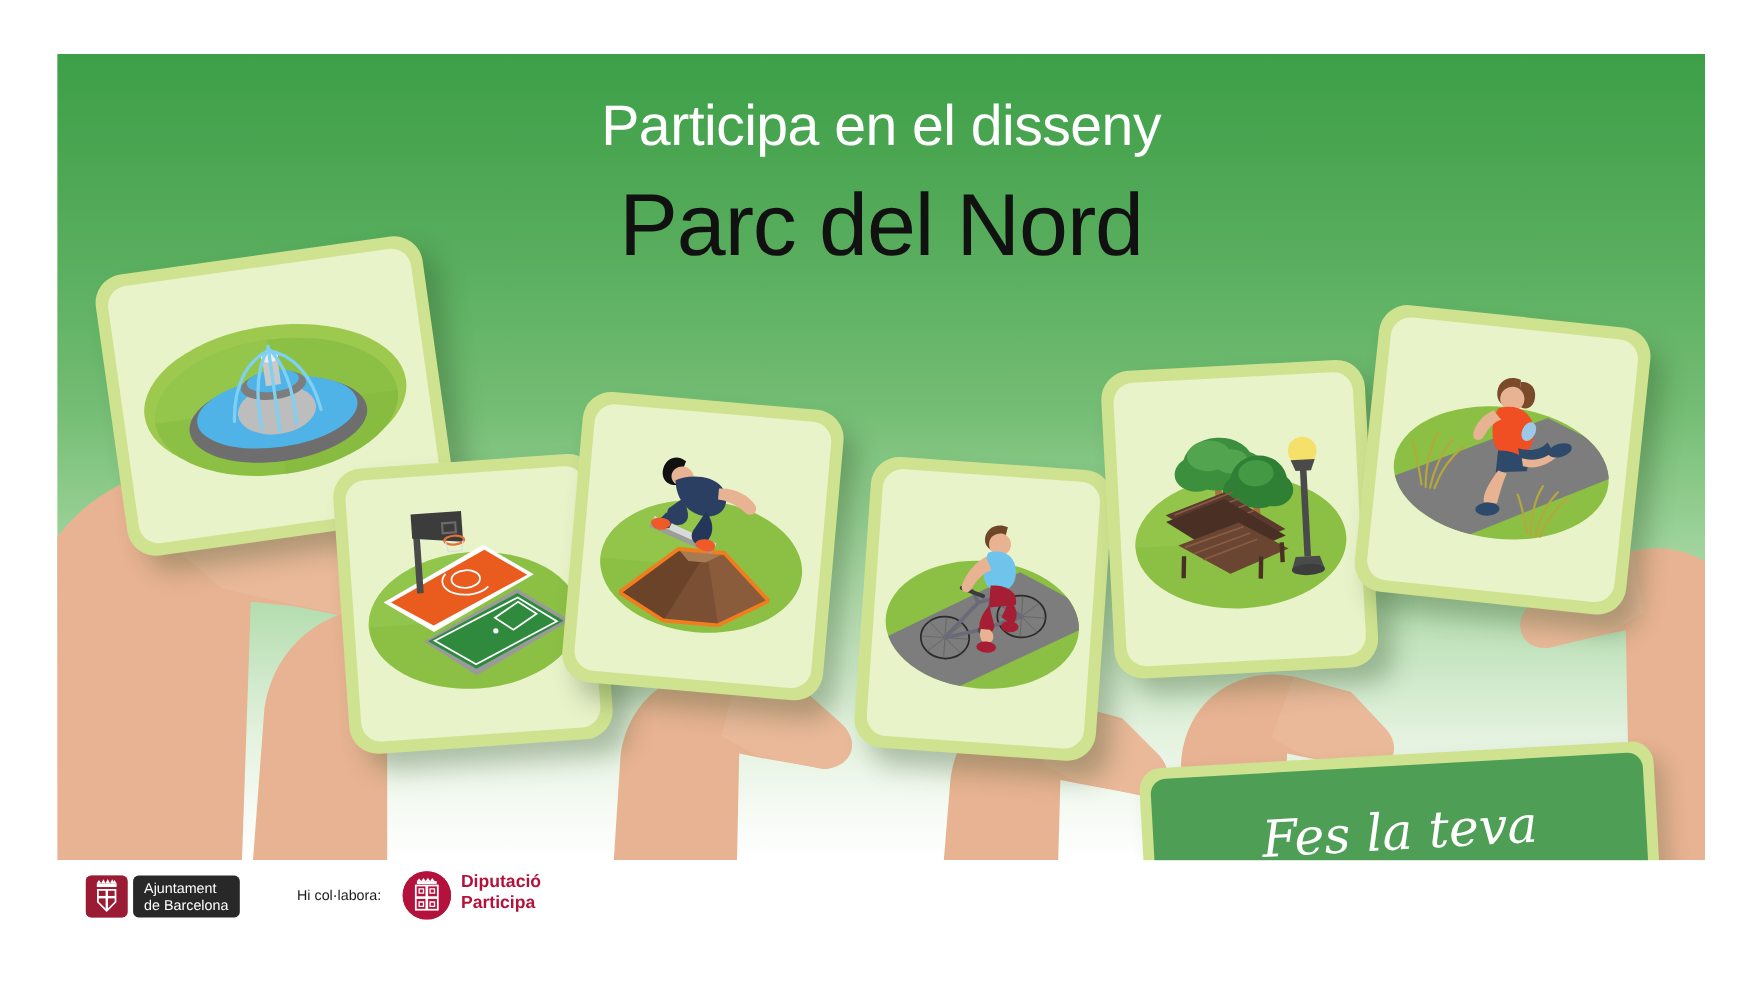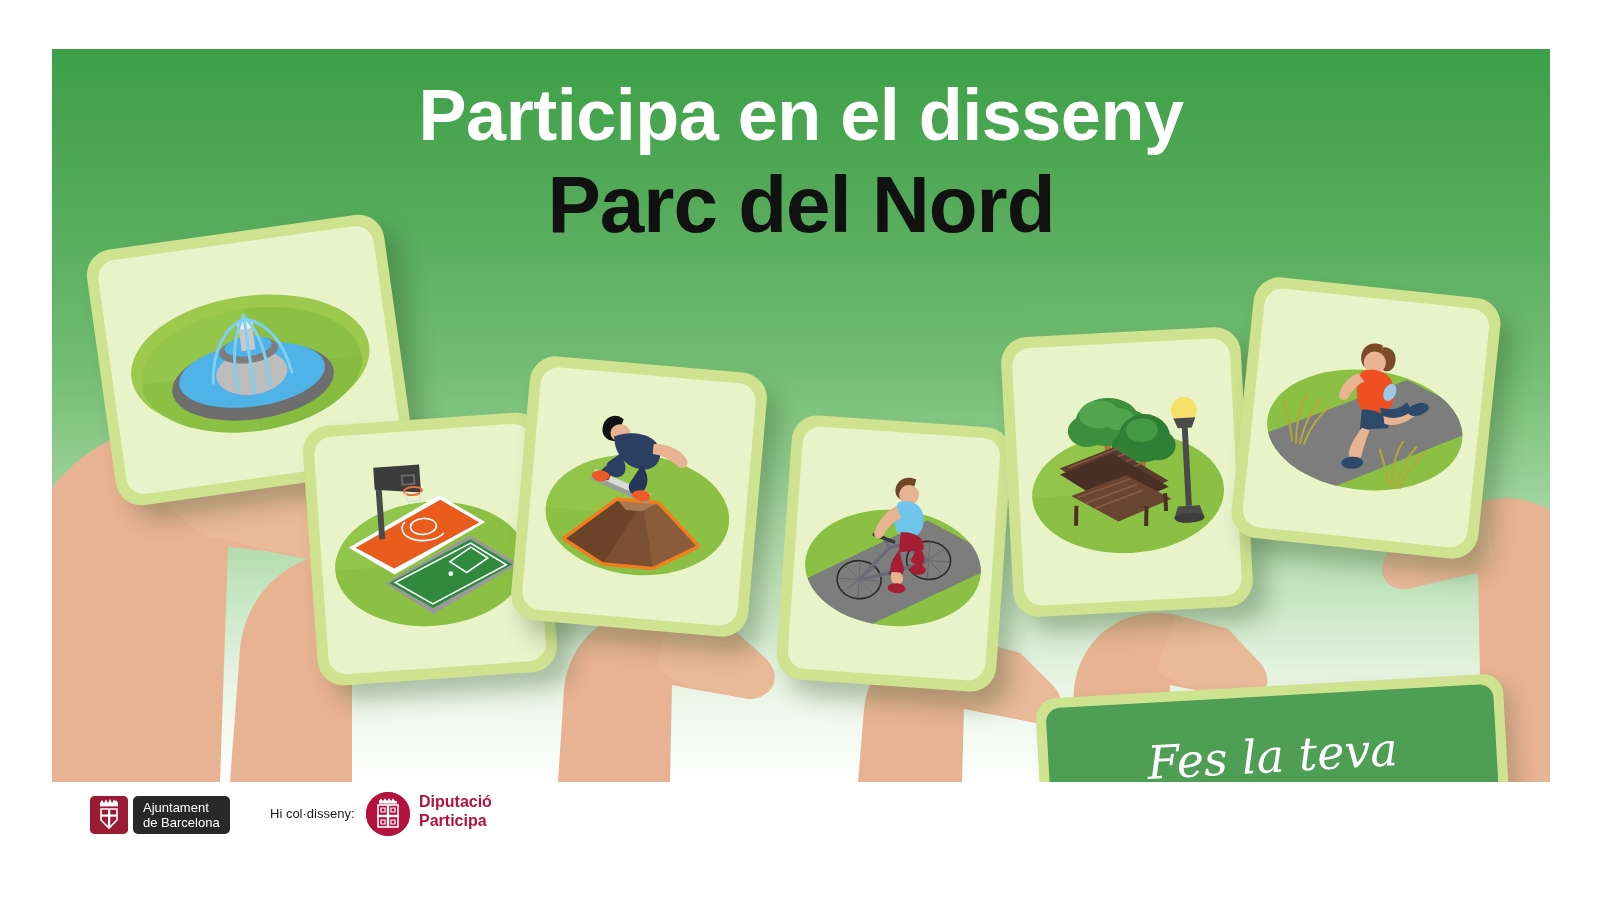--- a/index.html
+++ b/index.html
@@ -43,33 +43,33 @@
   #headline {
     position: absolute;
     left: 0;
     top: 0;
     width: 1498px;
     text-align: center;
     z-index: 40;
     pointer-events: none;
   }
   .hl-line {
-    font-size: 72px;
+    font-size: 52px;
     line-height: 88px;
     color: #ffffff;
-    font-weight: 700;
+    font-weight: 400;
     letter-spacing: -0.5px;
     white-space: nowrap;
   }
   #hl1 { margin-top: 22px; }
   #hl3 {
     font-size: 80px;
     line-height: 92px;
     color: #111111;
-    font-weight: 700;
+    font-weight: 400;
     letter-spacing: -1px;
   }
 
   
   .card {
     position: absolute;
     background: #cfe290;
     border-radius: 26px;
     box-shadow: 14px 16px 22px rgba(40,70,30,0.30);
     z-index: 25;
@@ -140,21 +140,20 @@
     background: #ffffff;
     z-index: 70;
   }
   #logo-sabadell {
     position: absolute;
     left: 78px;
     top: 14px;
     display: flex;
     align-items: stretch;
     height: 38px;
-    margin-left: 12px;
   }
   #sab-crest {
     width: 38px;
     height: 38px;
     background: #9b1b35;
     border-radius: 5px;
     position: relative;
     margin-right: 5px;
   }
   #sab-name {
@@ -504,21 +503,21 @@
         <rect x="18" y="13" width="2.2" height="19" fill="#ffffff"></rect>
         <rect x="11" y="18.5" width="16" height="2.2" fill="#ffffff"></rect>
       </svg>
     </div>
     <div id="sab-name">
       <span>Ajuntament</span>
       <span>de Barcelona</span>
     </div>
   </div>
 
-  <div id="collab-label">Hi col·disseny:</div>
+  <div id="collab-label">Hi col·labora:</div>
 
   <div id="logo-diba">
     <div id="diba-circle">
       <svg viewBox="0 0 44 44" width="44" height="44">
         <circle cx="22" cy="22" r="22" fill="#b3123c"></circle>
         <g fill="#ffffff">
           <rect x="13" y="9" width="18" height="2.6"></rect>
           <path d="M13 9 L15 6.6 L17 9 Z"></path>
           <path d="M17 9 L19 6.2 L21 9 Z"></path>
           <path d="M21 9 L23 6 L25 9 Z"></path>

